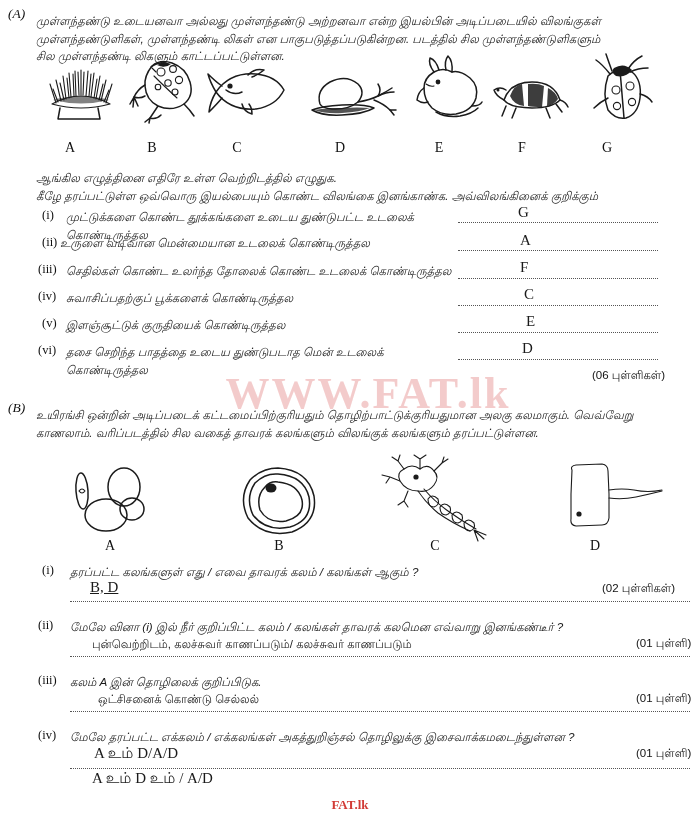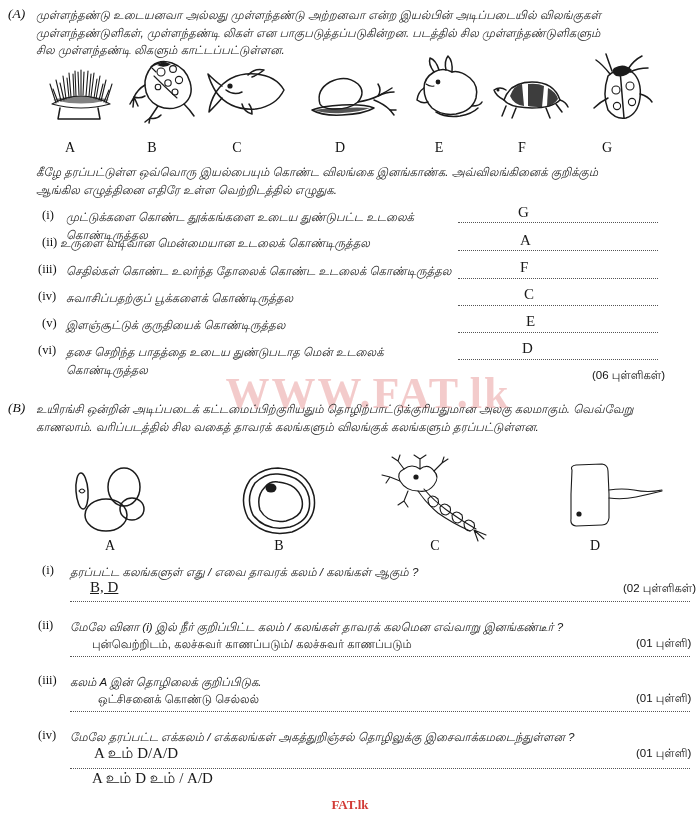--- a/index.html
+++ b/index.html
@@ -64,21 +64,21 @@
     line-height: 17.5px;
     color: #1a1a1a;
   }
   .tamil-up {
     font-family: "Liberation Sans", "DejaVu Sans", sans-serif;
     font-size: 11.6px;
     line-height: 17.5px;
     color: #1a1a1a;
     text-align: right;
   }
-  .para { text-align: justify; }
+  .para { text-align: justify; margin-top: 6px; }
 
   .rn {
     font-family: "Liberation Serif", serif;
     font-size: 12.5px;
   }
 
   
   .pic-letter {
     font-family: "Liberation Serif", serif;
     font-size: 14px;
@@ -254,22 +254,22 @@
 
   <div class="abs pic-letter" style="left:55px;  top:140px;">A</div>
   <div class="abs pic-letter" style="left:137px; top:140px;">B</div>
   <div class="abs pic-letter" style="left:222px; top:140px;">C</div>
   <div class="abs pic-letter" style="left:325px; top:140px;">D</div>
   <div class="abs pic-letter" style="left:424px; top:140px;">E</div>
   <div class="abs pic-letter" style="left:507px; top:140px;">F</div>
   <div class="abs pic-letter" style="left:592px; top:140px;">G</div>
 
   <div class="abs tamil para" style="left:36px; top:163px; width:658px;">
+    <div>ஆங்கில எழுத்தினை எதிரே உள்ள வெற்றிடத்தில் எழுதுக.</div>
     <div>கீழே தரப்பட்டுள்ள ஒவ்வொரு இயல்பையும் கொண்ட விலங்கை இனங்காண்க. அவ்விலங்கினைக் குறிக்கும்</div>
-    <div>ஆங்கில எழுத்தினை எதிரே உள்ள வெற்றிடத்தில் எழுதுக.</div>
   </div>
 
   <div class="abs rn" style="left:42px; top:208px;">(i)</div>
   <div class="abs tamil" style="left:66px; top:208px; width:394px;">முட்டுக்களை கொண்ட தூக்கங்களை உடைய துண்டுபட்ட உடலைக் கொண்டிருத்தல</div>
   <div class="abs dots" style="left:458px; top:222px; width:200px;"></div>
   <div class="ansA" style="left:518px; top:204px;">G</div>
 
   <div class="abs rn" style="left:42px; top:235px;">(ii)</div>
   <div class="abs tamil" style="left:60px; top:235px; width:394px;font-family:Liberation Serif, serif;">உருளை வடிவான மென்மையான உடலைக் கொண்டிருத்தல</div>
   <div class="abs dots" style="left:458px; top:250px; width:200px;"></div>
@@ -359,21 +359,21 @@
 
   <div class="abs pic-letter" style="left:95px;  top:538px;">A</div>
   <div class="abs pic-letter" style="left:264px; top:538px;">B</div>
   <div class="abs pic-letter" style="left:420px; top:538px;">C</div>
   <div class="abs pic-letter" style="left:580px; top:538px;">D</div>
 
   <div class="abs rn" style="left:42px; top:563px;">(i)</div>
   <div class="abs tamil" style="left:70px; top:563px; width:470px;">தரப்பட்ட கலங்களுள் எது / எவை தாவரக் கலம் / கலங்கள் ஆகும் ?</div>
   <div class="ansA" style="left:90px; top:579px;text-decoration:underline;">B, D</div>
   <div class="abs dots" style="left:70px; top:601px; width:620px;"></div>
-  <div class="marks" style="left:579px; top:582px;">(02 புள்ளிகள்)</div>
+  <div class="marks" style="left:558px; top:582px;">(02 புள்ளிகள்)</div>
 
   <div class="abs rn" style="left:38px; top:618px;">(ii)</div>
   <div class="abs tamil" style="left:70px; top:618px; width:560px;">மேலே வினா (i) இல் நீர் குறிப்பிட்ட கலம் / கலங்கள் தாவரக் கலமென எவ்வாறு இனங்கண்டீர் ?</div>
   <div class="hand tamil-up" style="left:92px; top:636px;">புன்வெற்றிடம், கலச்சுவர் காணப்படும்/ கலச்சுவர் காணப்படும்</div>
   <div class="abs dots" style="left:70px; top:656px; width:620px;"></div>
   <div class="marks" style="left:592px; top:637px;">(01 புள்ளி)</div>
 
   <div class="abs rn" style="left:38px; top:673px;">(iii)</div>
   <div class="abs tamil" style="left:70px; top:673px; width:470px;">கலம் A இன் தொழிலைக் குறிப்பிடுக.</div>
   <div class="hand tamil-up" style="left:98px; top:691px;">ஒட்சிசனைக் கொண்டு செல்லல்</div>

